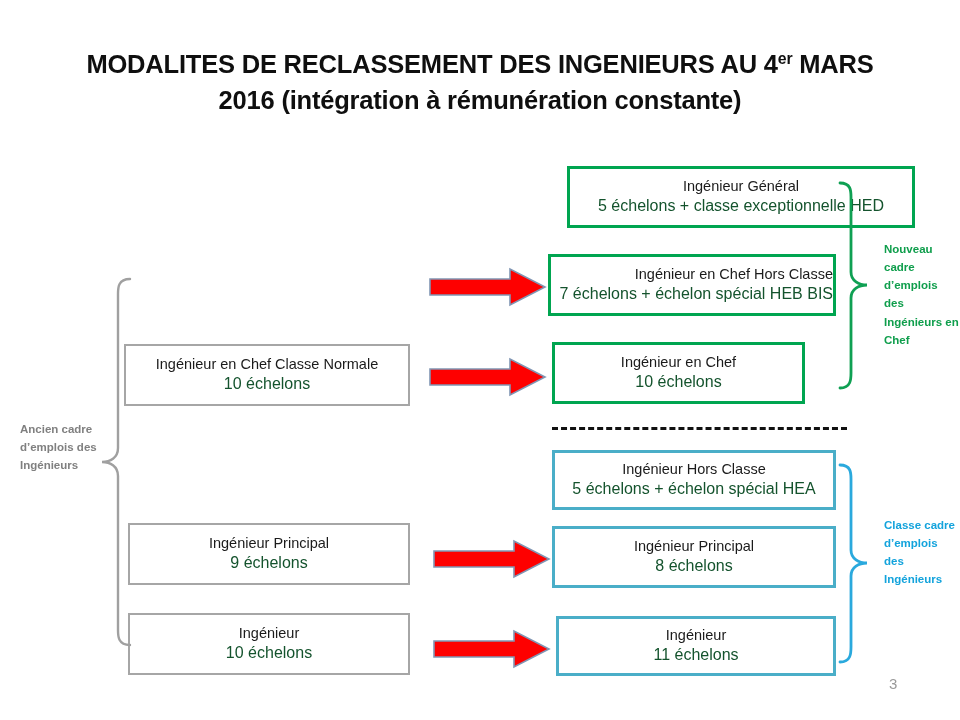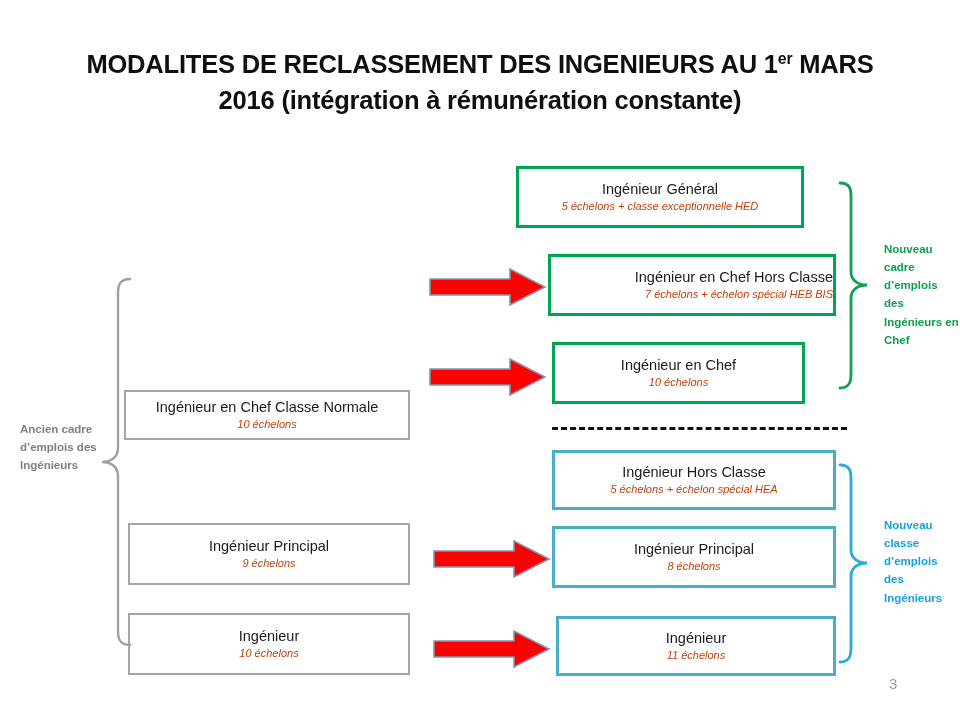--- a/index.html
+++ b/index.html
@@ -49,23 +49,22 @@
     justify-content: center;
     text-align: center;
     line-height: 1.3;
   }
   .node .l1 {
     font-size: 14.5px;
     color: #1b1b1b;
     white-space: nowrap;
   }
   .node .l2 {
-    font-size: 11px;
-    font-style: italic;
-    color: #c2410c;
+    font-size: 16px;
+    color: #14532d;
     white-space: nowrap;
   }
   .node.old   { border: 2.2px solid #a6a6a6; }
   .node.green { border: 3px solid #00a550; }
   .node.blue  { border: 3px solid #4aaec8; }
 
   
   .arrow {
     position: absolute;
   }
@@ -104,41 +103,41 @@
     font-size: 15px;
     color: #9a9a9a;
   }
 </style>
 </head>
 <body>
 
 <div id="slide">
 
   <div id="title">
-    <span>MODALITES DE RECLASSEMENT DES INGENIEURS AU 1</span><sup>er</sup><span> MARS</span><br>
+    <span>MODALITES DE RECLASSEMENT DES INGENIEURS AU 4</span><sup>er</sup><span> MARS</span><br>
     <span>2016 (intégration à rémunération constante)</span>
   </div>
 
 
-  <div class="node old" style="left:124px; top:344px; width:286px; height:50px;margin-top:46px;">
+  <div class="node old" style="left:124px; top:344px; width:286px; height:62px;">
     <div class="l1">Ingénieur en Chef Classe Normale</div>
     <div class="l2">10 échelons</div>
   </div>
 
   <div class="node old" style="left:128px; top:523px; width:282px; height:62px;">
     <div class="l1">Ingénieur Principal</div>
     <div class="l2">9 échelons</div>
   </div>
 
   <div class="node old" style="left:128px; top:613px; width:282px; height:62px;">
     <div class="l1">Ingénieur</div>
     <div class="l2">10 échelons</div>
   </div>
 
-  <div class="node green" style="left:516px; top:166px; width:288px; height:62px;">
+  <div class="node green" style="left:567px; top:166px; width:348px; height:62px;">
     <div class="l1">Ingénieur Général</div>
     <div class="l2">5 échelons + classe exceptionnelle HED</div>
   </div>
 
   <div class="node green" style="left:548px; top:254px; width:288px; height:62px;align-items:flex-end;">
     <div class="l1">Ingénieur en Chef Hors Classe</div>
     <div class="l2">7 échelons + échelon spécial HEB BIS</div>
   </div>
 
   <div class="node green" style="left:552px; top:342px; width:253px; height:62px;">
@@ -188,17 +187,17 @@
   </svg>
 
   <svg class="brace" style="left:838px; top:462px;" width="44" height="204" viewBox="0 0 44 204">
     <path d="M2,3 C13,3 13,11 13,17 L13,88 C13,97 21,101 29,101 C21,101 13,105 13,114 L13,185 C13,191 13,200 2,200" fill="none" stroke="#2aa9dd" stroke-width="2.8" stroke-linecap="round"></path>
   </svg>
 
   <div class="sidelabel" id="label-old">Ancien cadre d’emplois des Ingénieurs</div>
 
   <div class="sidelabel" id="label-chef">Nouveau cadre d’emplois des Ingénieurs en Chef</div>
 
-  <div class="sidelabel" id="label-ing">Nouveau classe d’emplois des Ingénieurs</div>
+  <div class="sidelabel" id="label-ing">Classe cadre d’emplois des Ingénieurs</div>
 
   <div id="pagenum">3</div>
 
 </div>
 
 </body></html>

